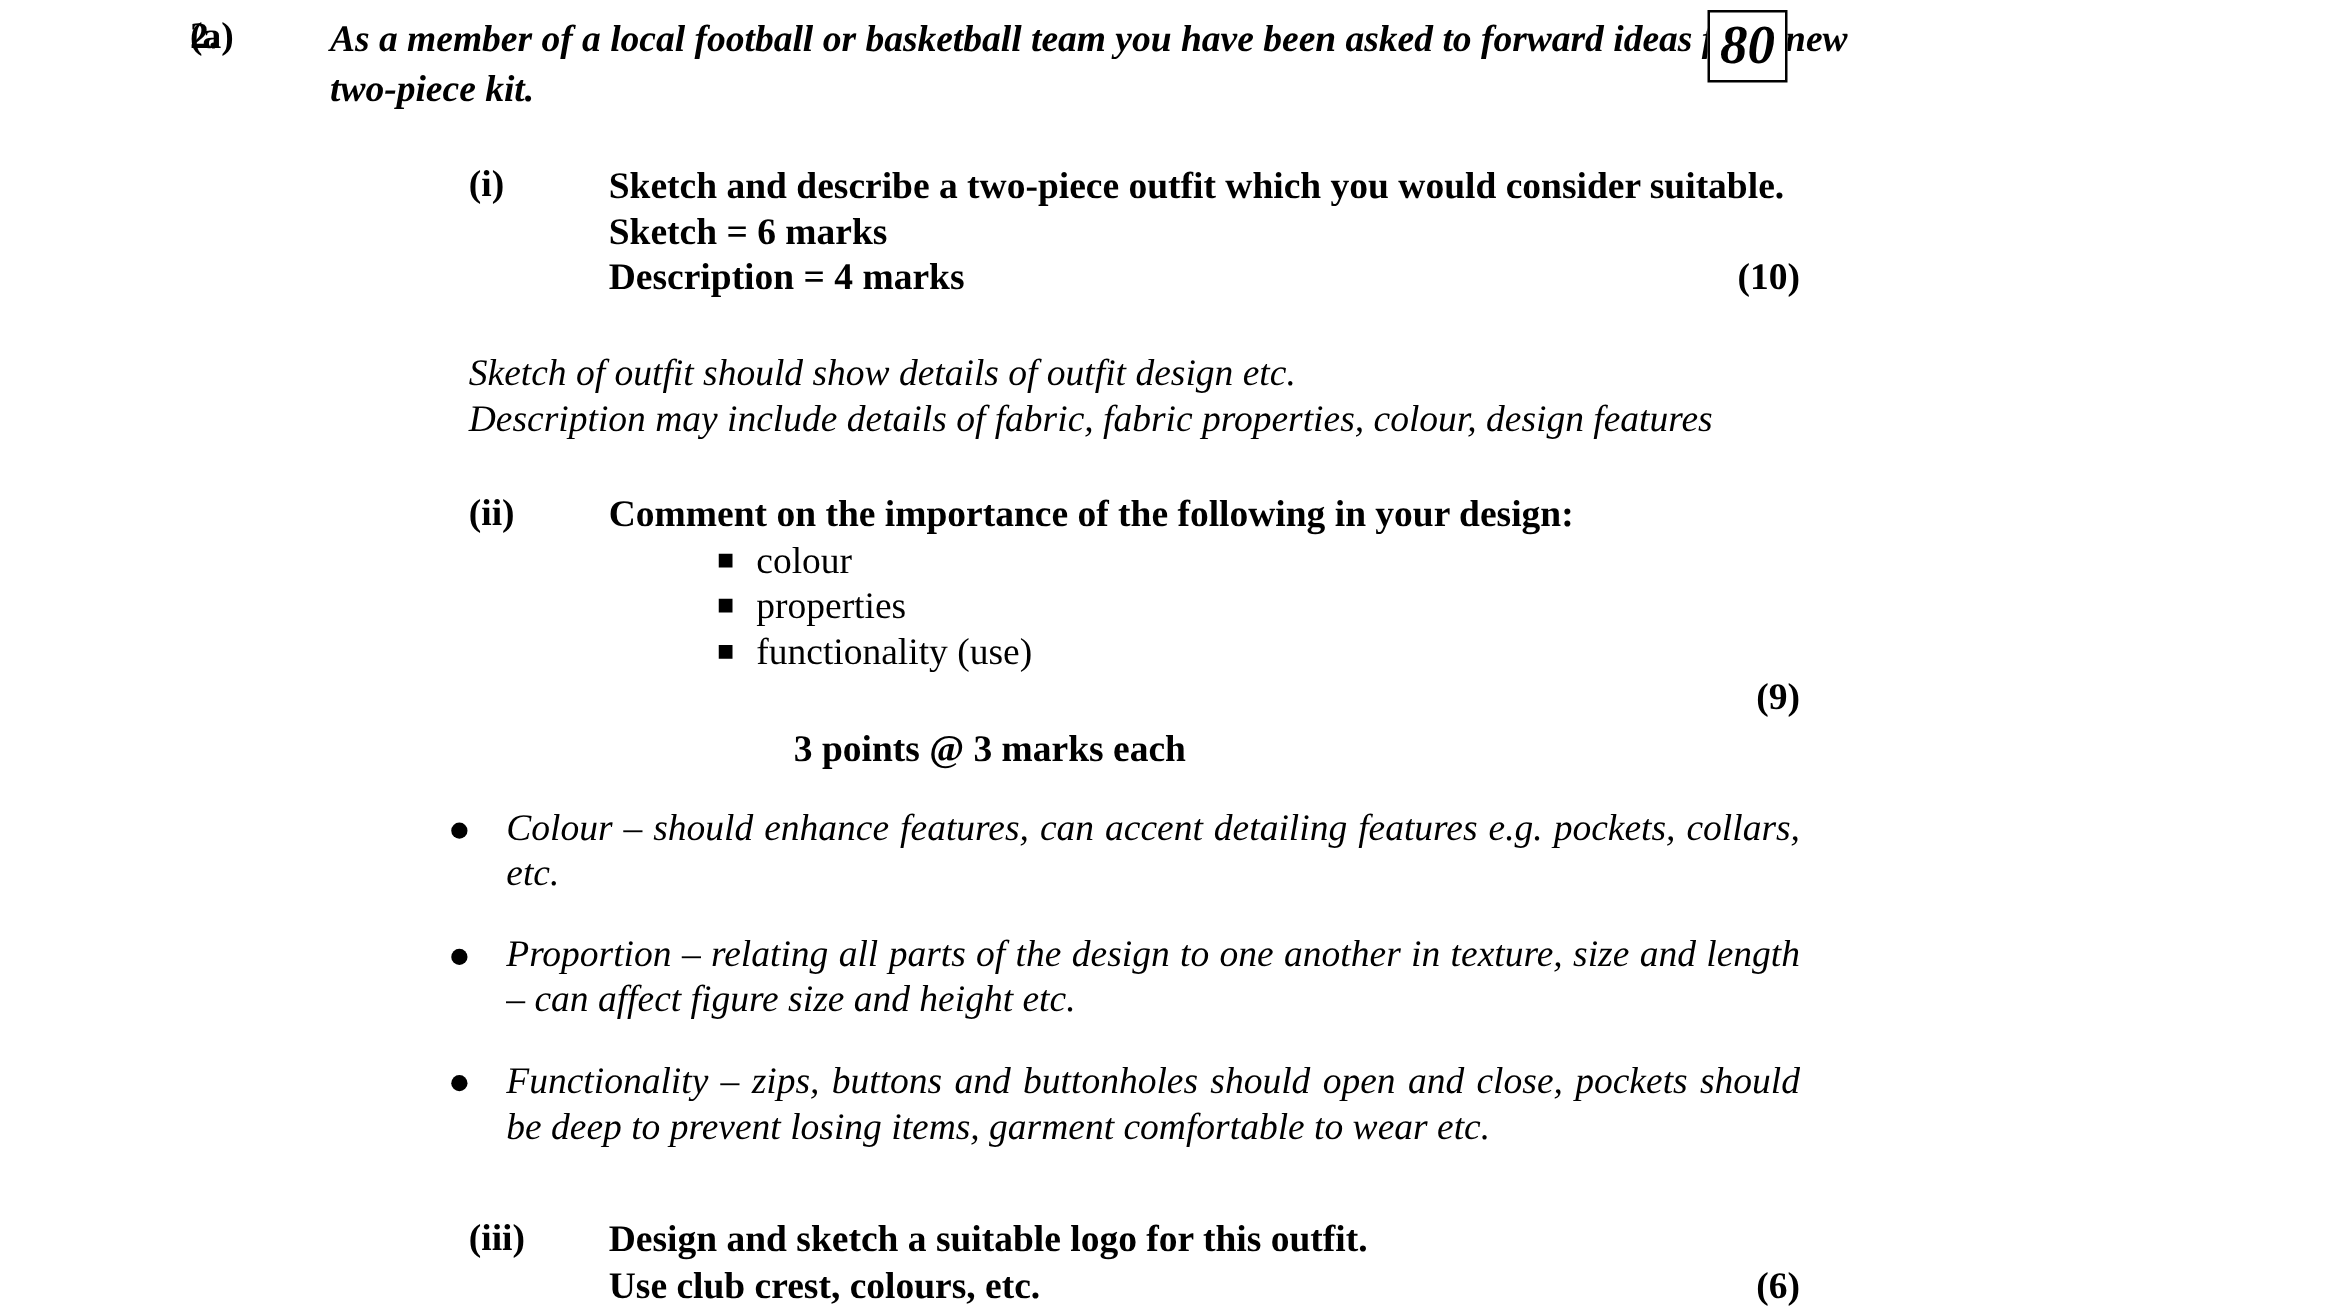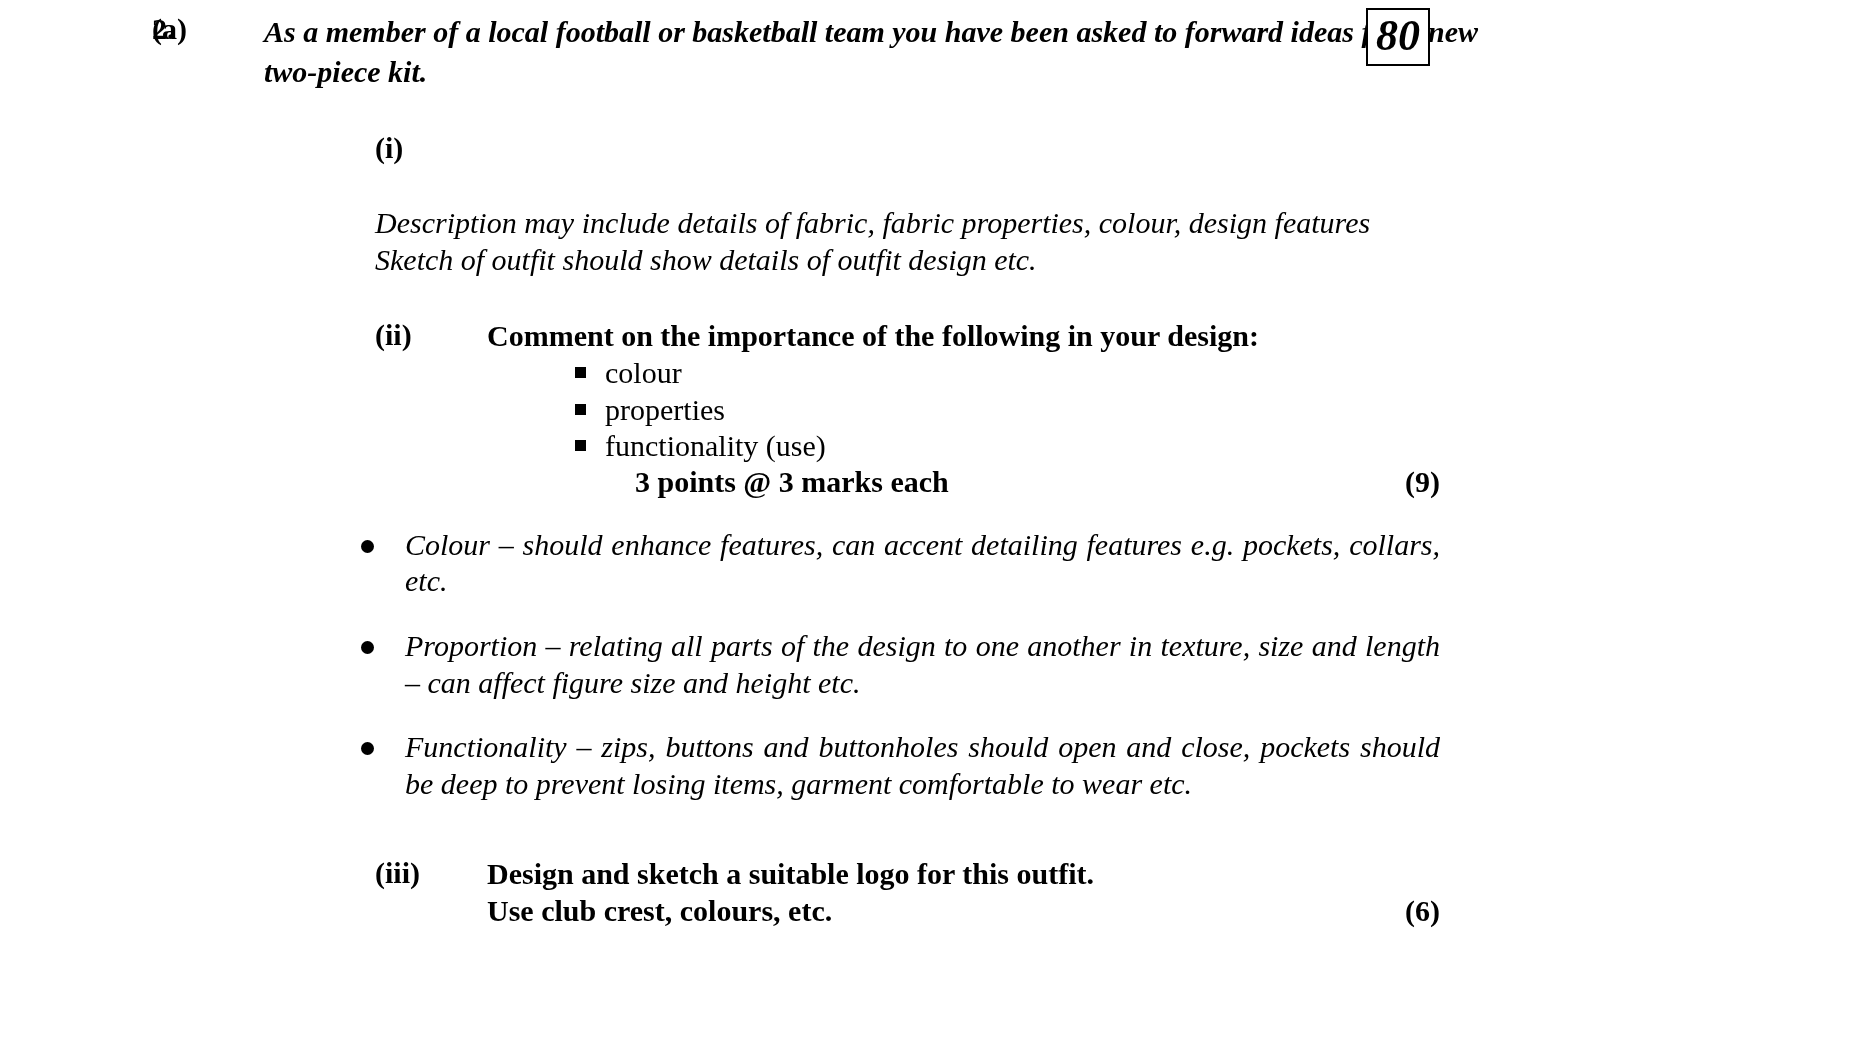--- a/index.html
+++ b/index.html
@@ -117,20 +117,21 @@
     width: 11px;
     height: 11px;
     background: #000;
     display: inline-block;
   }
   .points-line {
     font-weight: bold;
     font-size: 30px;
     padding-left: 260px;
     position: relative;
+    margin-top: 42px;
   }
   .dot-list {
     list-style: none;
     margin: 0;
     padding: 0;
   }
   .dot-list li {
     font-style: italic;
     font-size: 30px;
     line-height: 1.22;
@@ -164,28 +165,36 @@
     <div class="q-num">2.</div>
     <div class="q-part">(a)</div>
     <div class="q-stem">As a member of a local football or basketball team you have been asked to forward ideas for a new two-piece kit.</div>
   </div>
 
   <div class="spacer-md"></div>
 
   <div class="block">
     <div class="sub-row">
       <div class="sub-label">(i)</div>
+      <div class="sub-body">
+        <div>Sketch and describe a two-piece outfit which you would consider suitable.</div>
+        <div>Sketch = 6 marks</div>
+        <div class="sub-row">
+          <div>Description = 4 marks</div>
+          <div class="marks-right">(10)</div>
+        </div>
+      </div>
     </div>
 
     <div class="spacer-md"></div>
 
     <div class="sub-row">
       <div class="italic-note" style="flex:1 1 auto;">
+        <div>Sketch of outfit should show details of outfit design etc.</div>
         <div>Description may include details of fabric, fabric properties, colour, design features</div>
-        <div>Sketch of outfit should show details of outfit design etc.</div>
       </div>
     </div>
   </div>
 
   <div class="spacer-md"></div>
 
   <div class="block">
     <div class="sub-row">
       <div class="sub-label">(ii)</div>
       <div class="sub-body">

